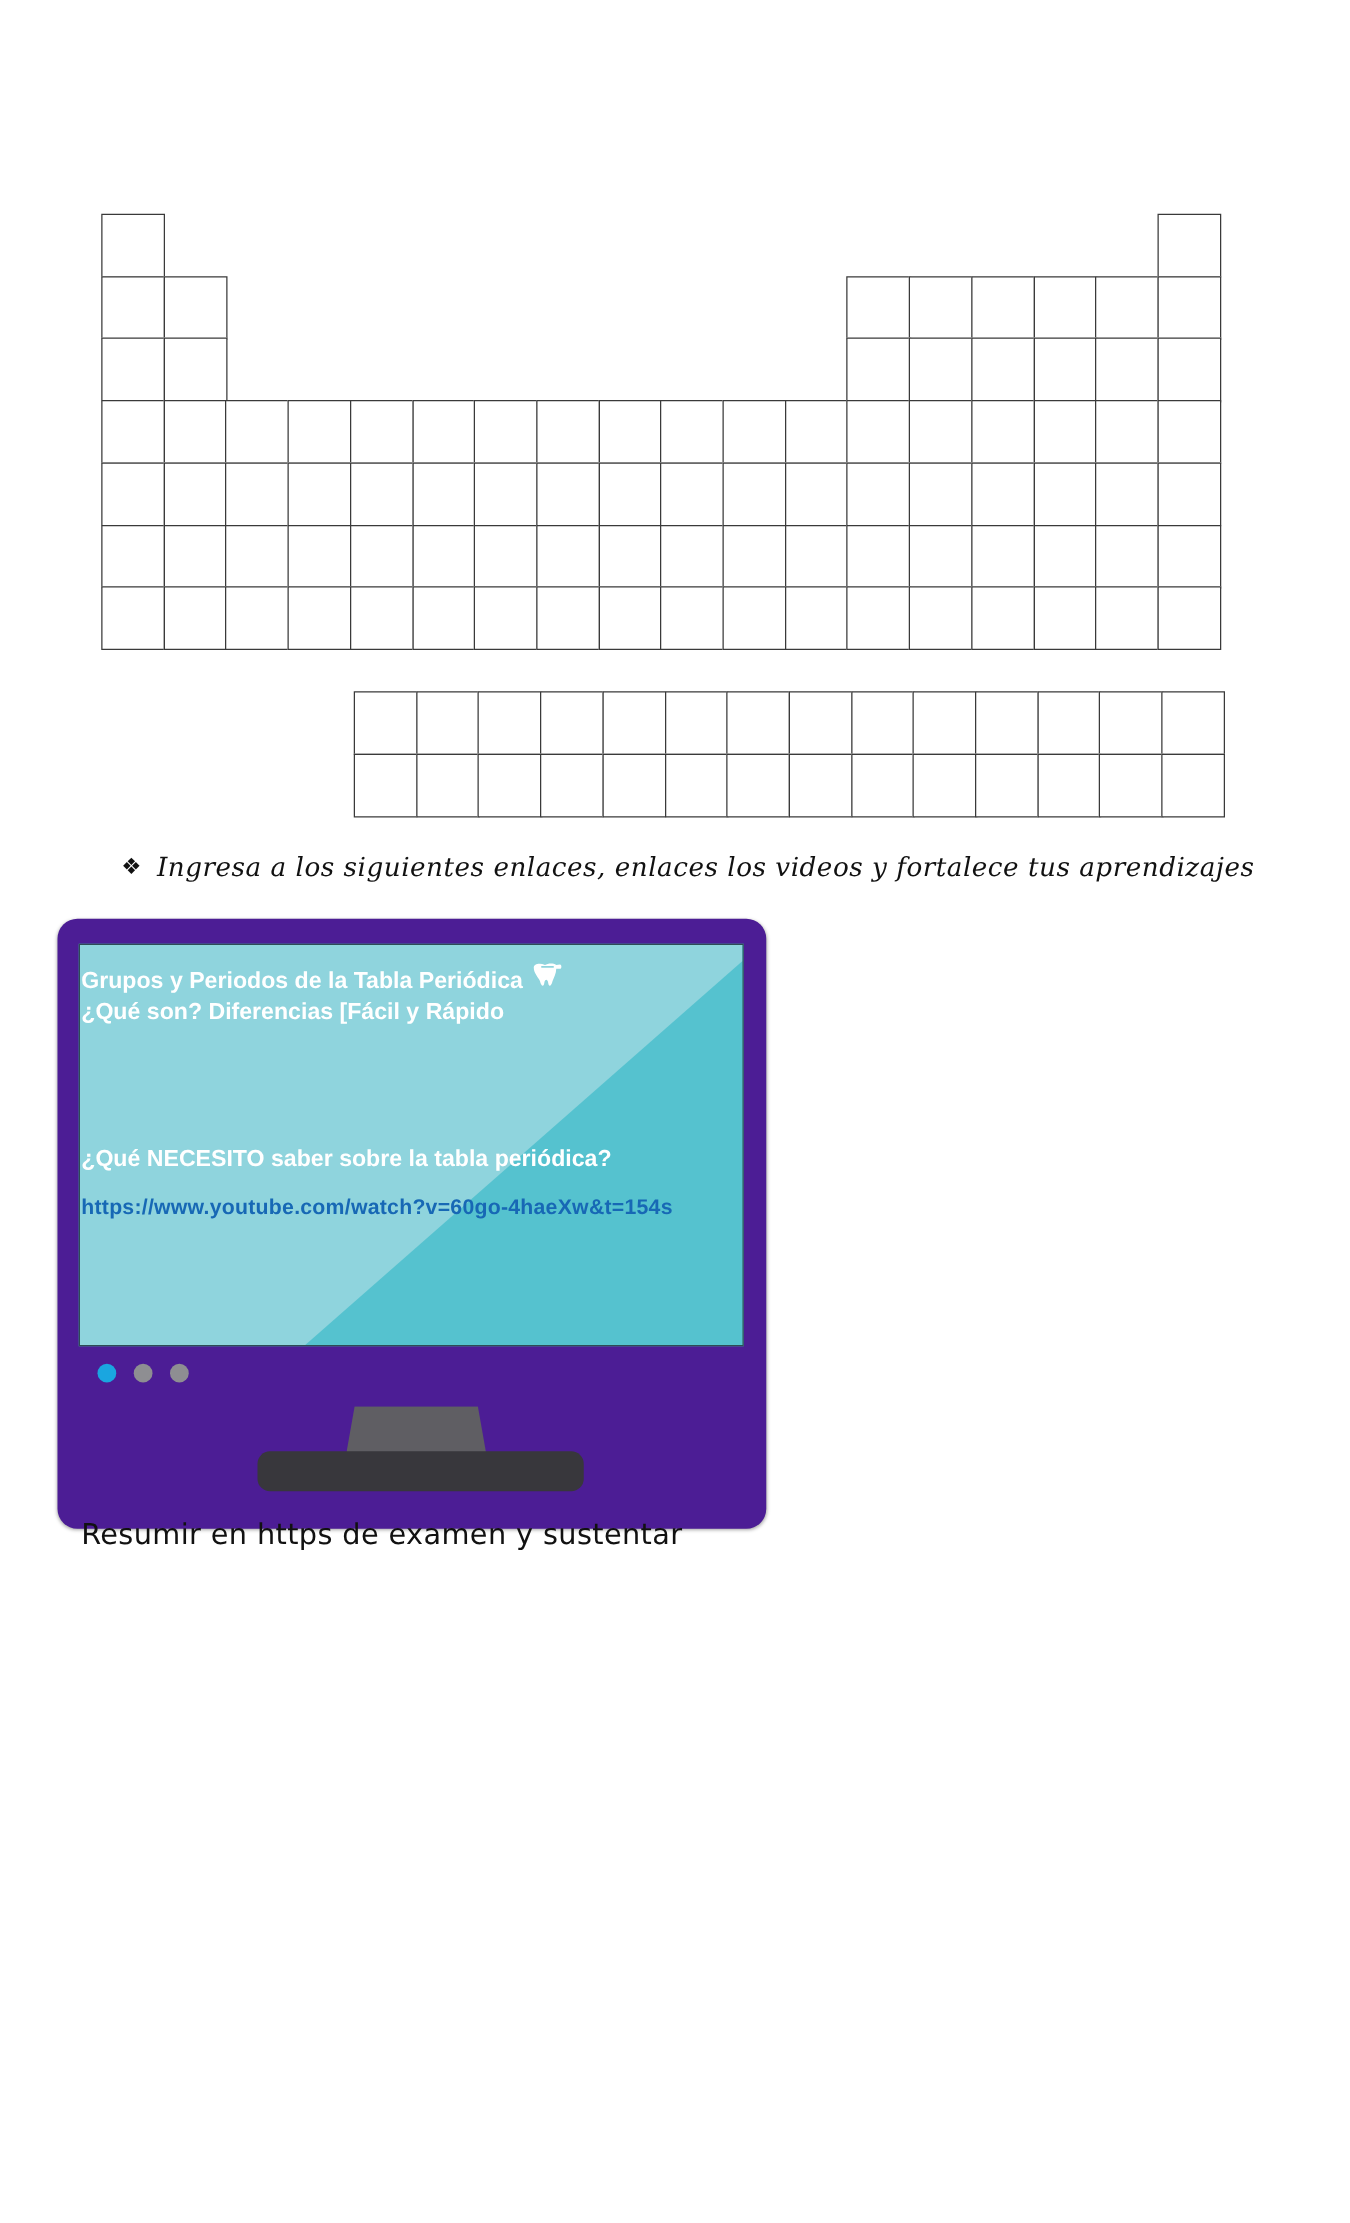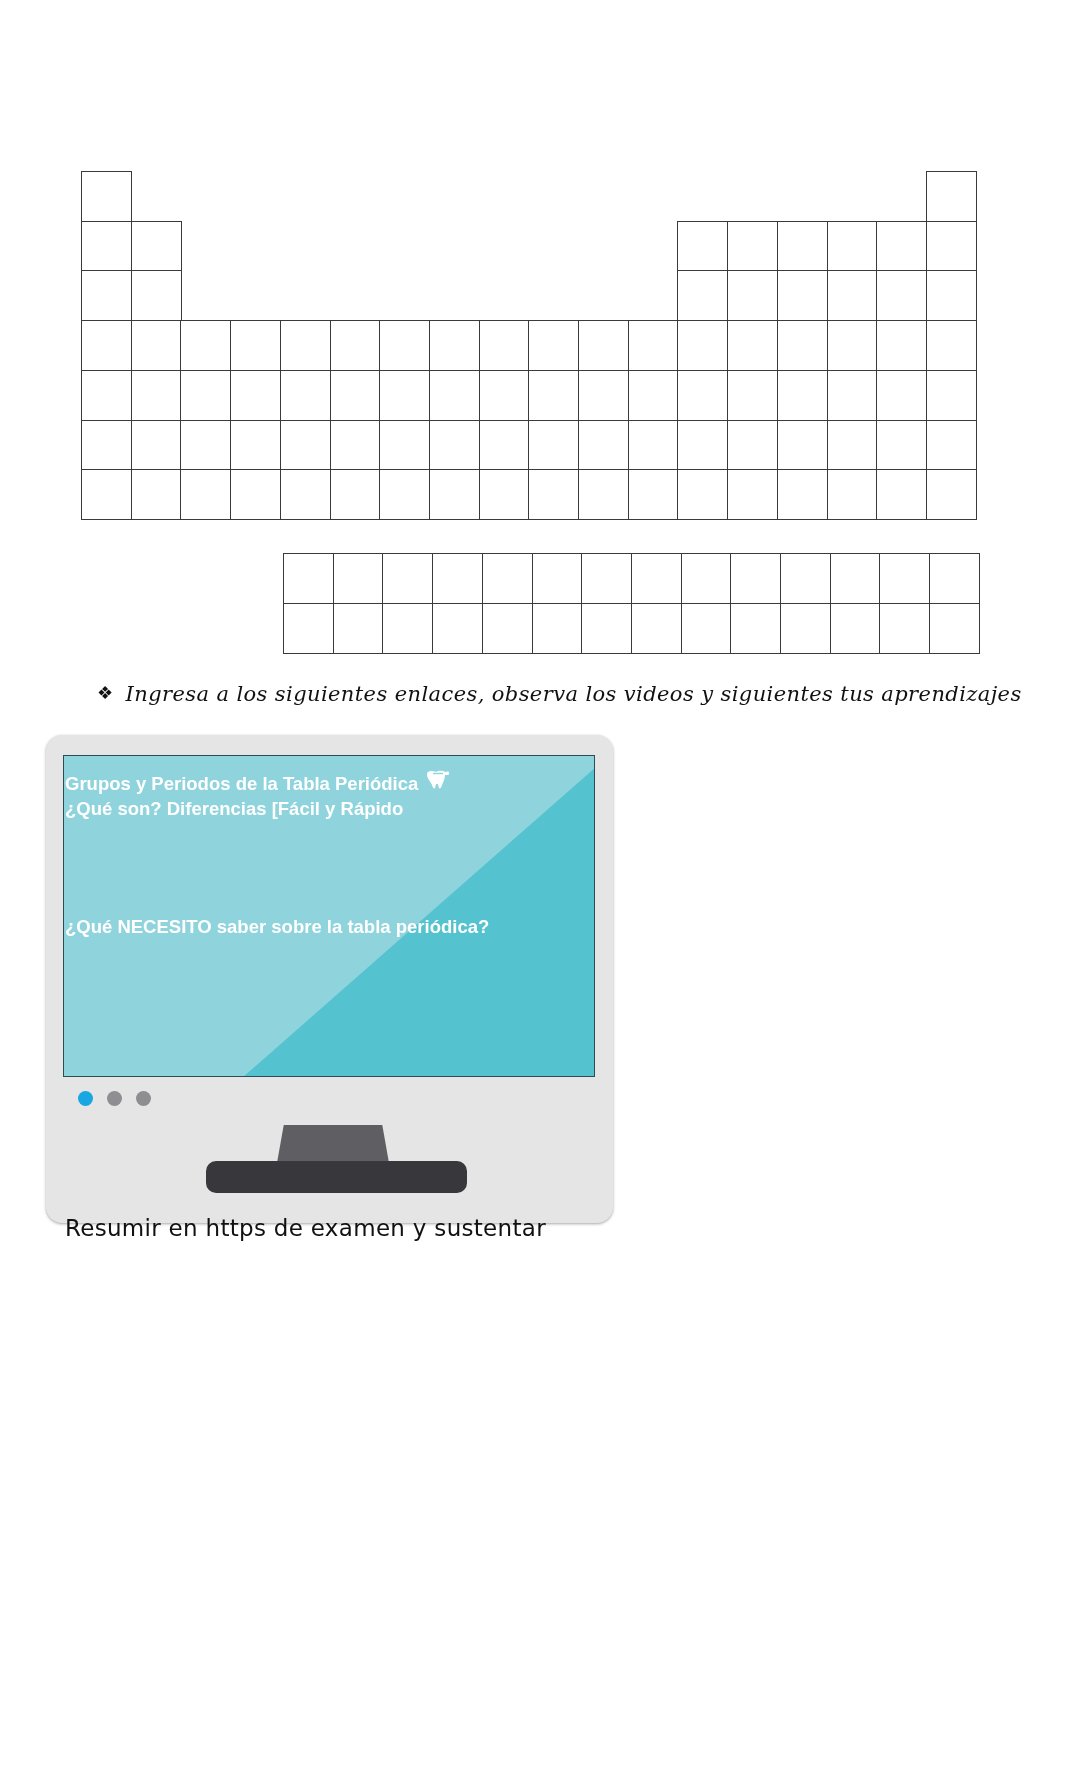--- a/index.html
+++ b/index.html
@@ -1,21 +1,21 @@
 <!DOCTYPE html>
 <html><head>
 <meta charset="utf-8">
 <style>
   html, body { margin:0; padding:0; }
   body { width:1080px; height:1778px; background:#ffffff; position:relative; overflow:hidden; font-family:"DejaVu Sans", sans-serif; }
   .grid { position:absolute; }
   .cell { position:absolute; width:51.3px; height:51.3px; box-sizing:border-box; border:1.6px solid #3a3a3a; background:#fff; }
   .instruction { position:absolute; left:97px; top:682px; font-family:"DejaVu Serif", serif; font-style:italic; font-size:21px; color:#111; white-space:nowrap; letter-spacing:0.4px; }
   .instruction .bullet { display:inline-block; font-style:normal; font-size:18px; margin-right:12px; position:relative; top:-2px; }
-  .monitor { position:absolute; left:46px; top:735px; width:567px; height:488px; background:#e5e5e5; border-radius:16px; box-shadow:0 1px 3px rgba(0,0,0,0.35); }
+  .monitor { position:absolute; left:46px; top:735px; width:567px; height:488px; background:#4c1d95; border-radius:16px; box-shadow:0 1px 3px rgba(0,0,0,0.35); }
   .screen { position:absolute; left:17px; top:20px; width:530px; height:320px; overflow:hidden; background:#55c2cf; border:1px solid #2e4c55; }
   .screen .highlight { position:absolute; left:0; top:0; width:100%; height:100%; background:#8fd4dd; clip-path:polygon(0 0, 100% 0, 100% 4%, 34% 100%, 0 100%); }
   .screen-text { position:absolute; left:1px; white-space:nowrap; font-family:"Liberation Sans", sans-serif; }
   .title-line { color:#ffffff; font-size:18.5px; font-weight:bold; }
   .link-line { color:#1768b5; font-size:17px; font-weight:bold; letter-spacing:0.2px; }
   .tooth { display:inline-block; vertical-align:middle; margin-left:6px; position:relative; top:-2px; }
   .dot { position:absolute; width:15px; height:15px; border-radius:50%; top:356px; }
   .neck { position:absolute; left:277px; top:1125px; width:112px; height:38px; background:#5f5e63; clip-path:polygon(6% 0, 94% 0, 100% 100%, 0 100%); }
   .base { position:absolute; left:206px; top:1161px; width:261px; height:32px; background:#38373c; border-radius:10px; }
   .footer-note { position:absolute; left:65px; top:1215px; font-family:"DejaVu Sans", sans-serif; font-size:23px; color:#111; white-space:nowrap; letter-spacing:0.3px; }
@@ -140,36 +140,37 @@
     <div class="cell" style="left: 347.9px; top: 49.7px;"></div>
     <div class="cell" style="left: 397.6px; top: 49.7px;"></div>
     <div class="cell" style="left: 447.3px; top: 49.7px;"></div>
     <div class="cell" style="left: 497px; top: 49.7px;"></div>
     <div class="cell" style="left: 546.7px; top: 49.7px;"></div>
     <div class="cell" style="left: 596.4px; top: 49.7px;"></div>
     <div class="cell" style="left: 646.1px; top: 49.7px;"></div>
   </div>
 
 <div class="instruction">
-  <span class="bullet">❖</span><span>Ingresa a los siguientes enlaces, observa los videos y siguientes tus aprendizajes</span>
+  <span class="bullet">❖</span><span>Ingresa a los siguientes enlaces, enlaces los videos y fortalece tus aprendizajes</span>
 </div>
 
 <div class="monitor">
   <div class="screen">
     <div class="highlight"></div>
 
     <div class="screen-text title-line" style="top:16px;">
       <span>Grupos y Periodos de la Tabla Periódica</span><span class="tooth"><svg width="26" height="22" viewBox="0 0 26 22">
             <path d="M3 4 C3 1 8 0 12 2 C14 1 18 0 21 2 L24 1.5 C25.5 1.5 25.5 5 24 5 L21 5 C21 9 19 12 18 15 C17 19 15 20 14.5 16 C14 13 12 13 11.5 16 C11 20 9 19 8 15 C7 12 3 9 3 4 Z" fill="#ffffff"></path>
             <path d="M9 3.5 L19 3.5" stroke="#8fd4dd" stroke-width="1.4" fill="none"></path>
           </svg></span>
     </div>
     <div class="screen-text title-line" style="top:42px;text-align:center;">¿Qué son? Diferencias [Fácil y Rápido</div>
 
     <div class="screen-text title-line" style="top:160px;">¿Qué NECESITO saber sobre la tabla periódica?</div>
+    <div class="screen-text link-line" style="top:200px;">https://www.youtube.com/watch?v=60go-4haeXw&amp;t=154s</div>
   </div>
   <div class="dot" style="left: 32px; background: rgb(26, 166, 224);"></div>
   <div class="dot" style="left: 61px; background: rgb(142, 142, 146);"></div>
   <div class="dot" style="left: 90px; background: rgb(142, 142, 146);"></div>
 </div>
 <div class="neck"></div>
 <div class="base"></div>
 
 <div class="footer-note">Resumir en https de examen y sustentar</div>
 

